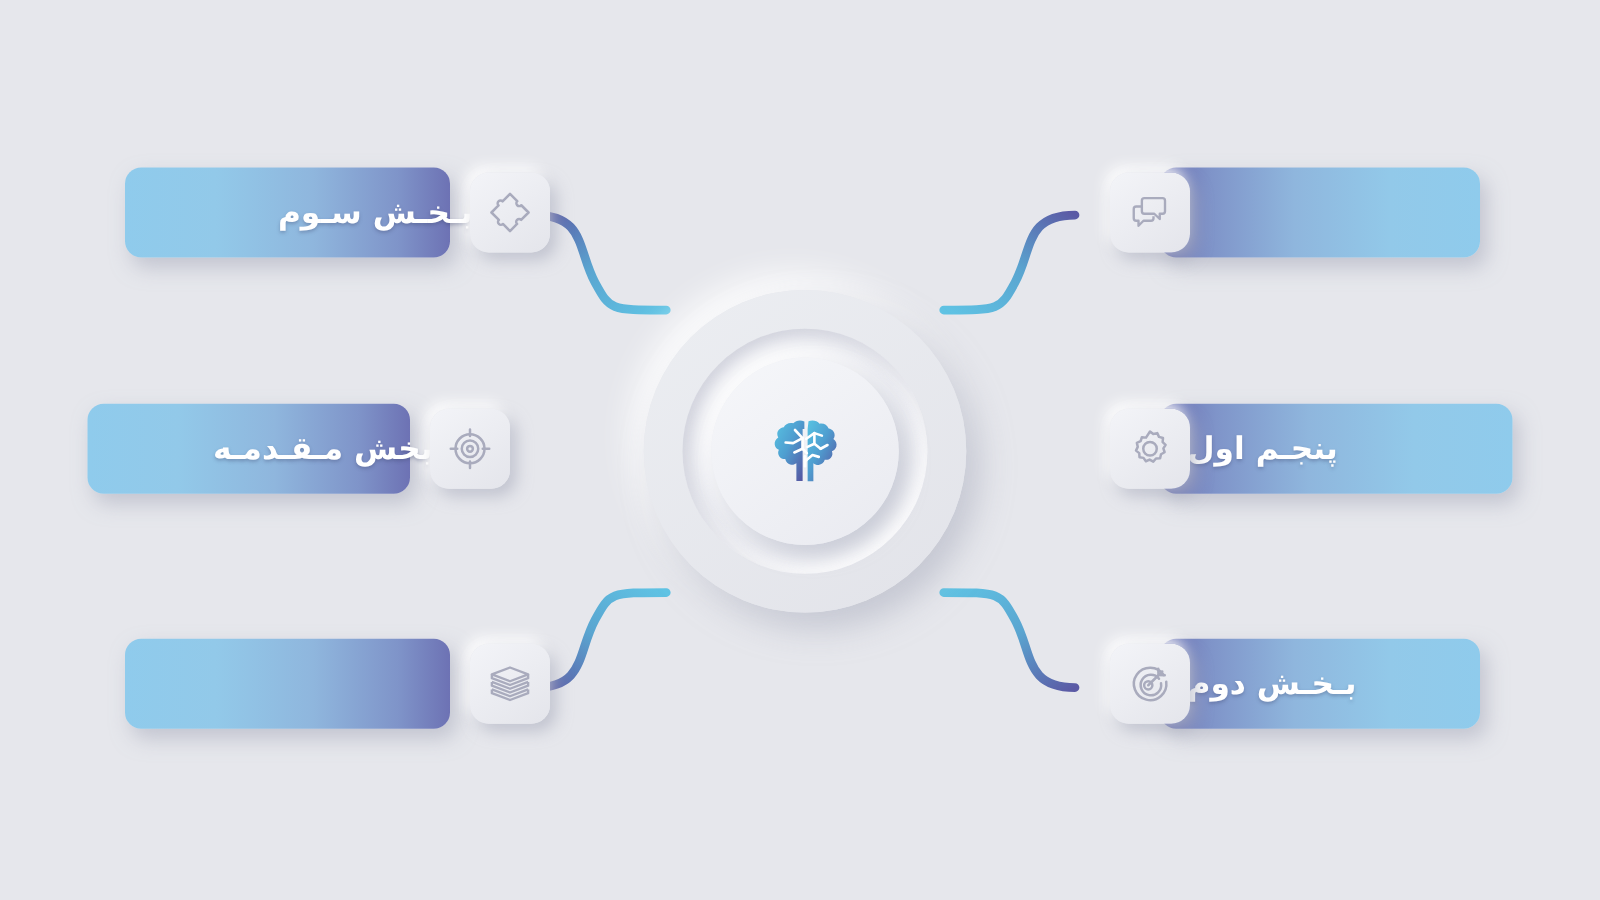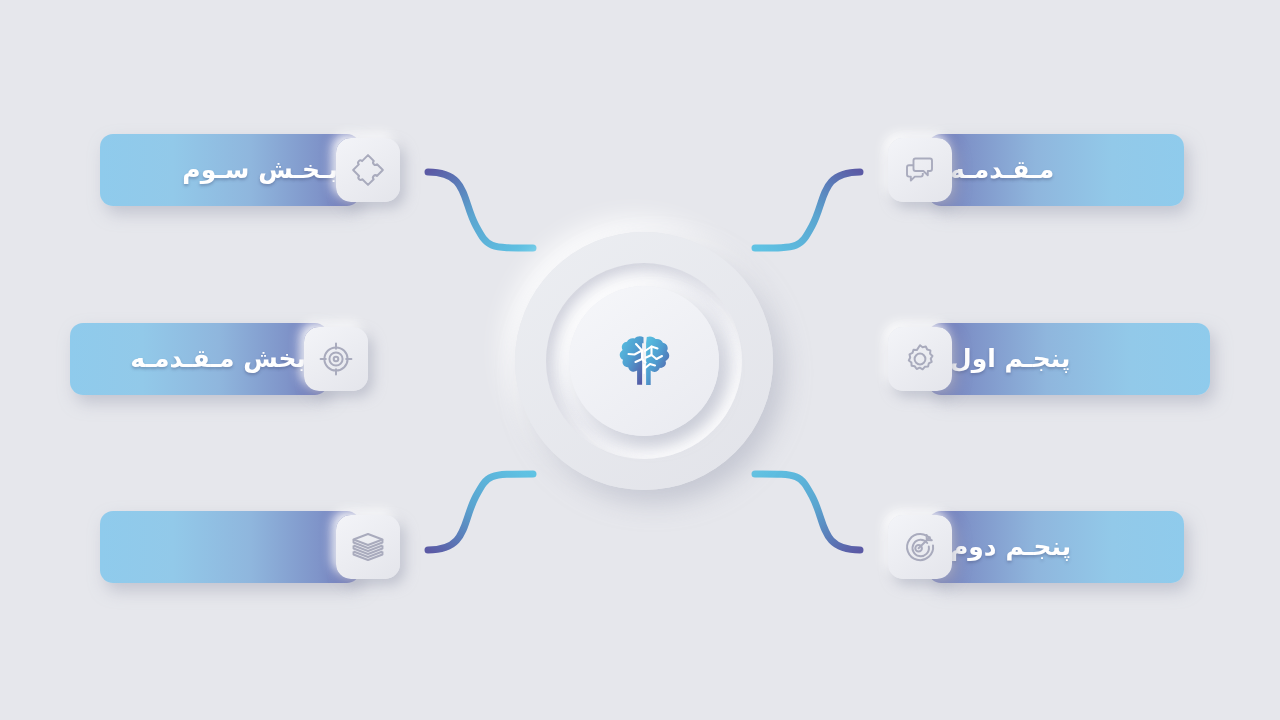--- a/index.html
+++ b/index.html
@@ -79,20 +79,21 @@
     align-items: center;
     justify-content: center;
   }
 
   
   .node {
     position: absolute;
     height: 60px;
     display: flex;
     align-items: center;
+    padding-left: 40px;
   }
   .node.right { }
   .node.left  { }
 
   .pill {
     position: absolute;
     top: 0;
     height: 72px;
     border-radius: 13px;
     box-shadow: 5px 8px 16px rgba(163,167,184,0.52);
@@ -225,21 +226,20 @@
           <path d="M44.5 30.0 L50.0 27.0"></path>
           <path d="M32.0 36.0 L32.0 44.0"></path>
           <path d="M32.0 40.0 L38.0 35.0 L43.0 36.5"></path>
         </g>
       </svg>
     </div>
   </div>
 
   <div class="node right" style="left:888px; top:134px; width:296px;">
     <div class="pill" style="left:40px; width:256px;"></div>
-    <div class="pill-label">مـقـدمـه</div>
     <div class="badge">
       <svg width="34" height="34" viewBox="0 0 34 34" xmlns="http://www.w3.org/2000/svg" fill="none" stroke="#a9abbd" stroke-width="1.9" stroke-linejoin="round">
         <path d="M12.5 5.5 h14.5 a2 2 0 0 1 2 2 v8.5 a2 2 0 0 1 -2 2 h-2.2 v4.2 l-4.4 -4.2 h-7.9
                  a2 2 0 0 1 -2 -2 v-8.5 a2 2 0 0 1 2 -2 z"></path>
         <path d="M10.3 12.2 h-4.3 a2 2 0 0 0 -2 2 v7.4 a2 2 0 0 0 2 2 h1.8 v4.0 l4.0 -4.0 h6.0
                  a2 2 0 0 0 2 -2 v-1.6"></path>
       </svg>
     </div>
   </div>
 
@@ -251,21 +251,21 @@
         <path d="M18 4.2 l2.6 2.0 l3.2 -0.7 l1.4 3.0 l3.2 0.9 l-0.3 3.3 l2.4 2.2 l-1.8 2.8 l1.0 3.1
                  l-2.9 1.6 l-0.7 3.2 l-3.3 0.2 l-2.2 2.5 l-2.9 -1.6 l-3.0 1.3 l-1.9 -2.7 l-3.2 -0.5
                  l-0.2 -3.3 l-2.6 -2.0 l1.4 -3.0 l-0.7 -3.2 l3.0 -1.4 l1.0 -3.1 l3.3 0.3 z"></path>
         <circle cx="18" cy="18" r="5.4"></circle>
       </svg>
     </div>
   </div>
 
   <div class="node right" style="left:888px; top:511px; width:296px;">
     <div class="pill" style="left:40px; width:256px;"></div>
-    <div class="pill-label">پنجـم دوم</div>
+    <div class="pill-label">بـخـش دوم</div>
     <div class="badge">
       <svg width="36" height="36" viewBox="0 0 36 36" xmlns="http://www.w3.org/2000/svg" fill="none" stroke="#a9abbd" stroke-width="2.0" stroke-linecap="round">
         <path d="M29.0 11.0 a13 13 0 1 0 2.0 5.4"></path>
         <path d="M25.2 14.0 a8.2 8.2 0 1 0 1.6 3.6"></path>
         <circle cx="16.6" cy="19.2" r="3.3"></circle>
         <path d="M16.6 19.2 L27.8 8.2"></path>
         <path d="M24.6 6.0 l0.2 5.0 l5.0 0.2"></path>
       </svg>
     </div>
   </div>

